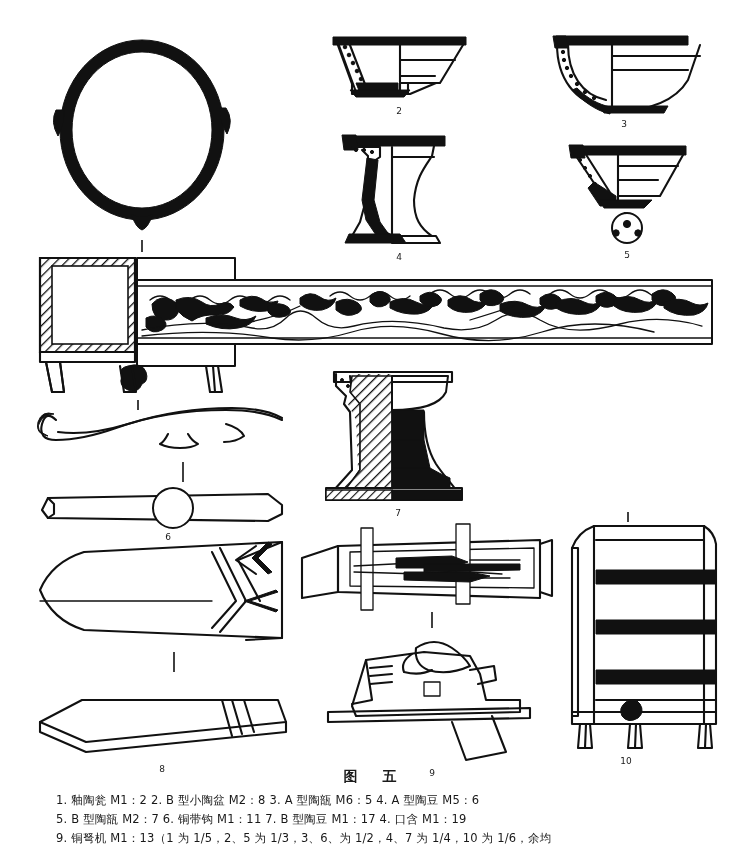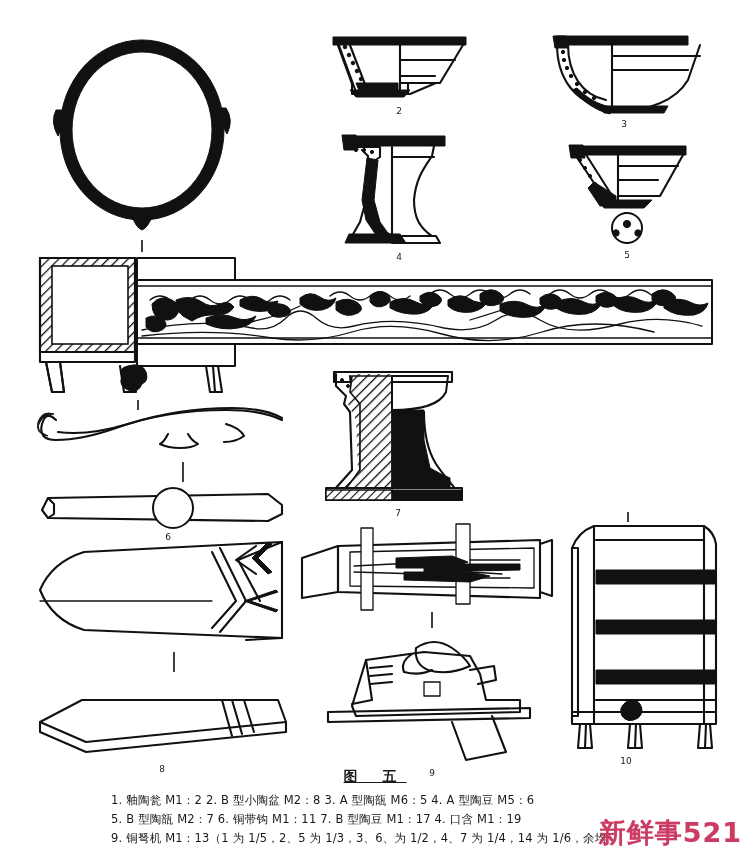--- a/index.html
+++ b/index.html
@@ -33,24 +33,23 @@
     width: 750px;
   }
   .fig-title {
     text-align: center;
     font-size: 14px;
     font-weight: bold;
     letter-spacing: 10px;
     margin: 0 0 5px 0;
     color: #1b1b1b;
     font-family: "DejaVu Sans", "Liberation Sans", sans-serif;
-    text-decoration: underline;
   }
   .caption-lines {
-    padding: 0 108px 0 111px;
+    padding: 0 108px 0 56px;
     font-size: 11.5px;
     line-height: 19px;
     color: #181818;
     font-family: "DejaVu Sans", "Liberation Sans", sans-serif;
   }
   .caption-line {
     white-space: nowrap;
     letter-spacing: 0.2px;
   }
   .watermark {
@@ -389,19 +388,18 @@
       <text class="num-label" x="432" y="776">9</text>
     </g>
 
   </svg>
 
   <div class="caption-block">
     <div class="fig-title">图  五</div>
     <div class="caption-lines">
       <div class="caption-line">1. 釉陶瓮 M1：2   2. B 型小陶盆 M2：8   3. A 型陶瓿 M6：5   4. A 型陶豆 M5：6</div>
       <div class="caption-line">5. B 型陶瓿 M2：7   6. 铜带钩 M1：11   7. B 型陶豆 M1：17   4. 口含 M1：19</div>
-      <div class="caption-line">9. 铜弩机 M1：13（1 为 1/5，2、5 为 1/3，3、6、为 1/2，4、7 为 1/4，14 为 1/6，余均</div>
+      <div class="caption-line">9. 铜弩机 M1：13（1 为 1/5，2、5 为 1/3，3、6、为 1/2，4、7 为 1/4，10 为 1/6，余均</div>
     </div>
   </div>
 
-  <div class="watermark">新鲜事521</div>
 
 </div>
 
 </body></html>

